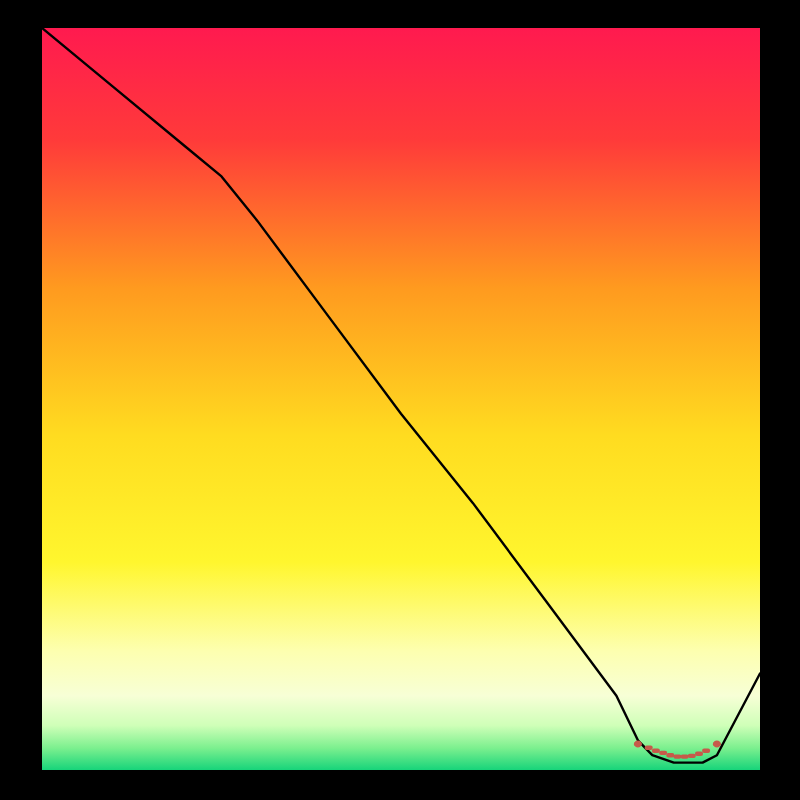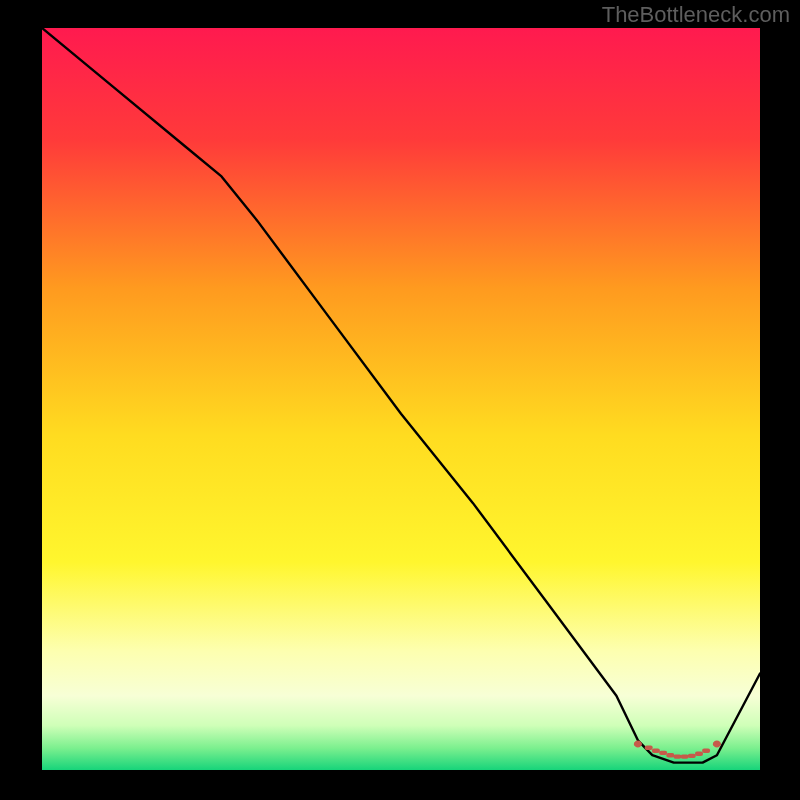--- a/index.html
+++ b/index.html
@@ -38,21 +38,20 @@
     display: block;
     width: 100%;
     height: 100%;
   }
 </style>
 </head>
 <body>
 
 <div class="frame">
 
-  <div class="watermark">TheBottleneck.com</div>
 
   <div class="plot-area">
     <svg viewBox="0 0 718 742" preserveAspectRatio="none">
       <defs>
         <linearGradient id="bg-grad" x1="0" y1="0" x2="0" y2="1">
         <stop offset="0%" stop-color="#ff1a4f"></stop>
             <stop offset="15%" stop-color="#ff3a3a"></stop>
             <stop offset="35%" stop-color="#ff9a1f"></stop>
             <stop offset="55%" stop-color="#ffdc20"></stop>
             <stop offset="72%" stop-color="#fff62e"></stop>

